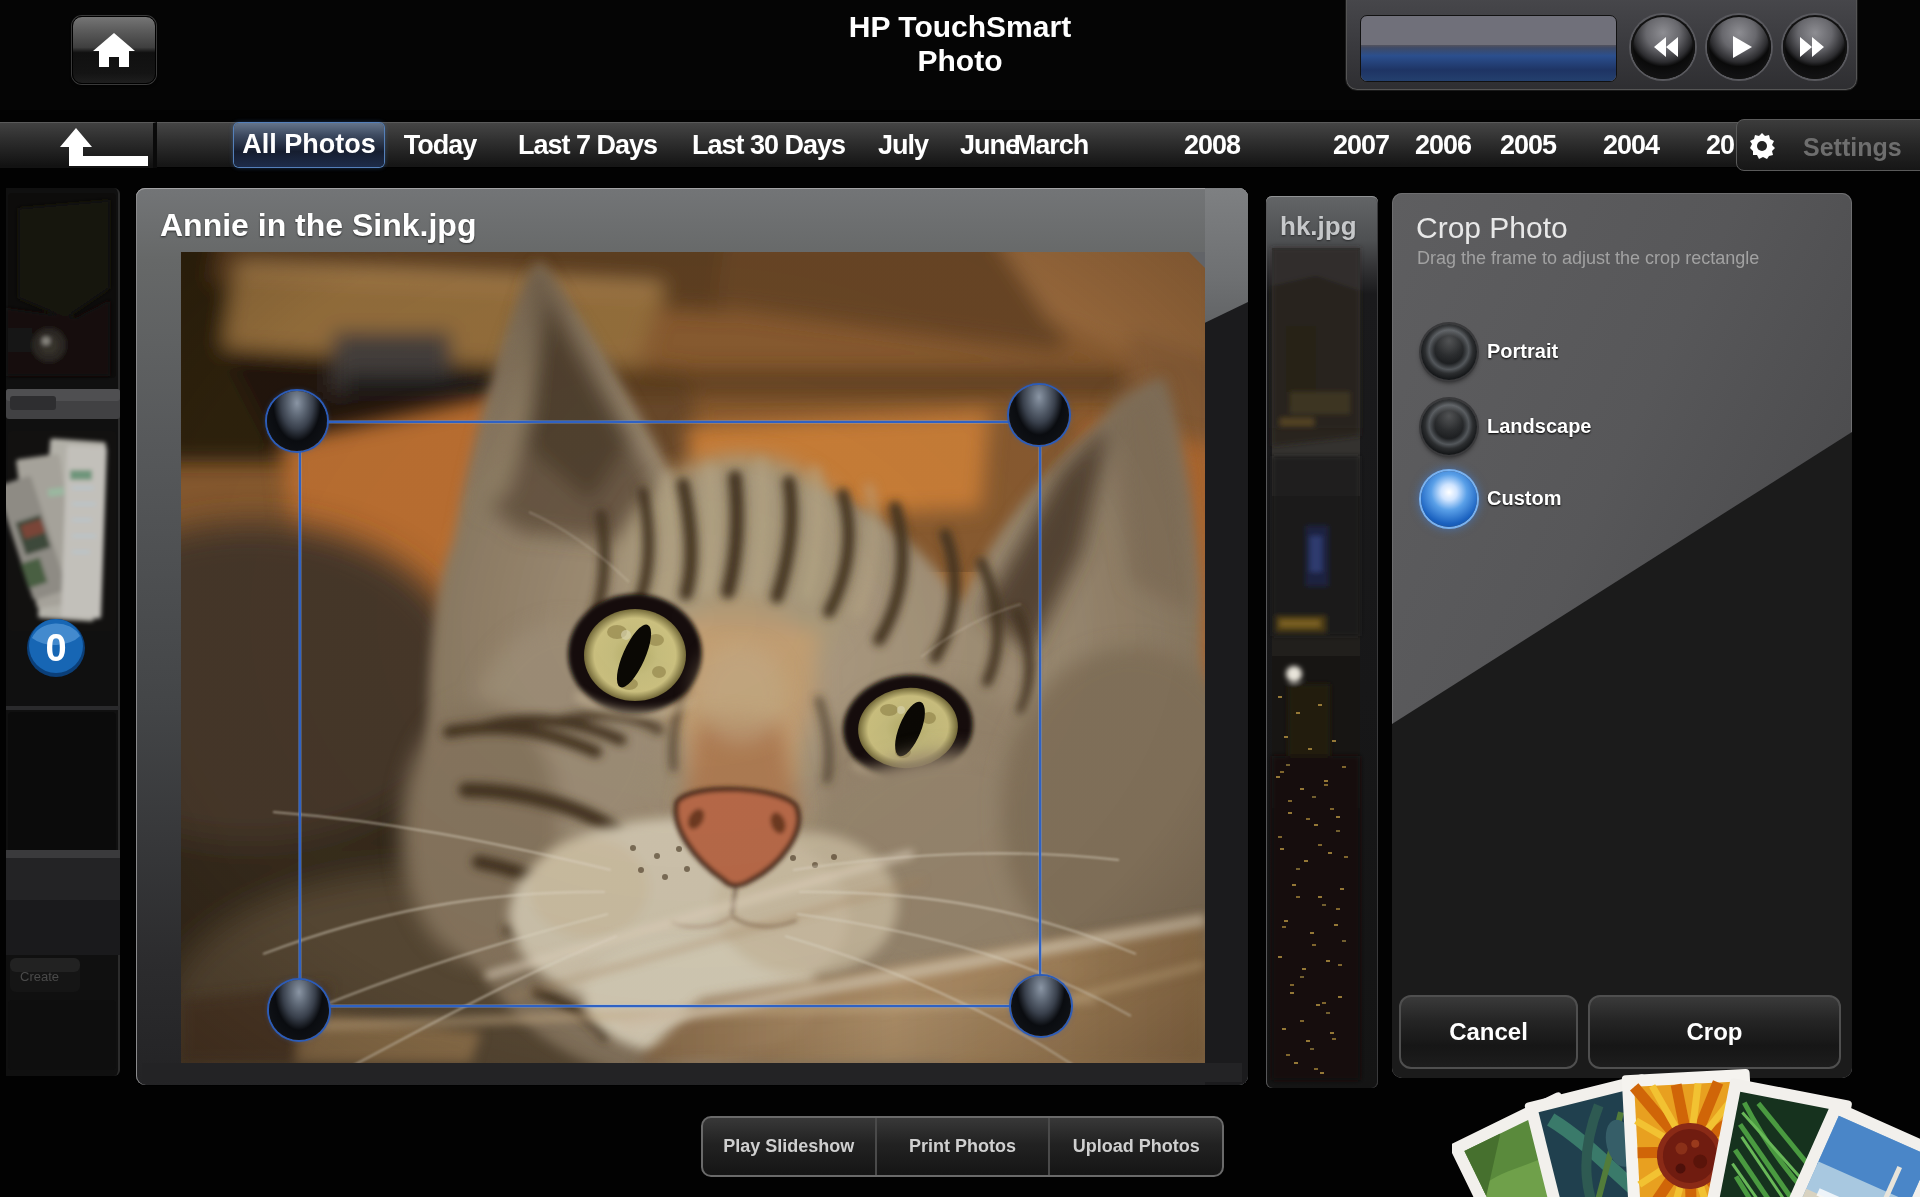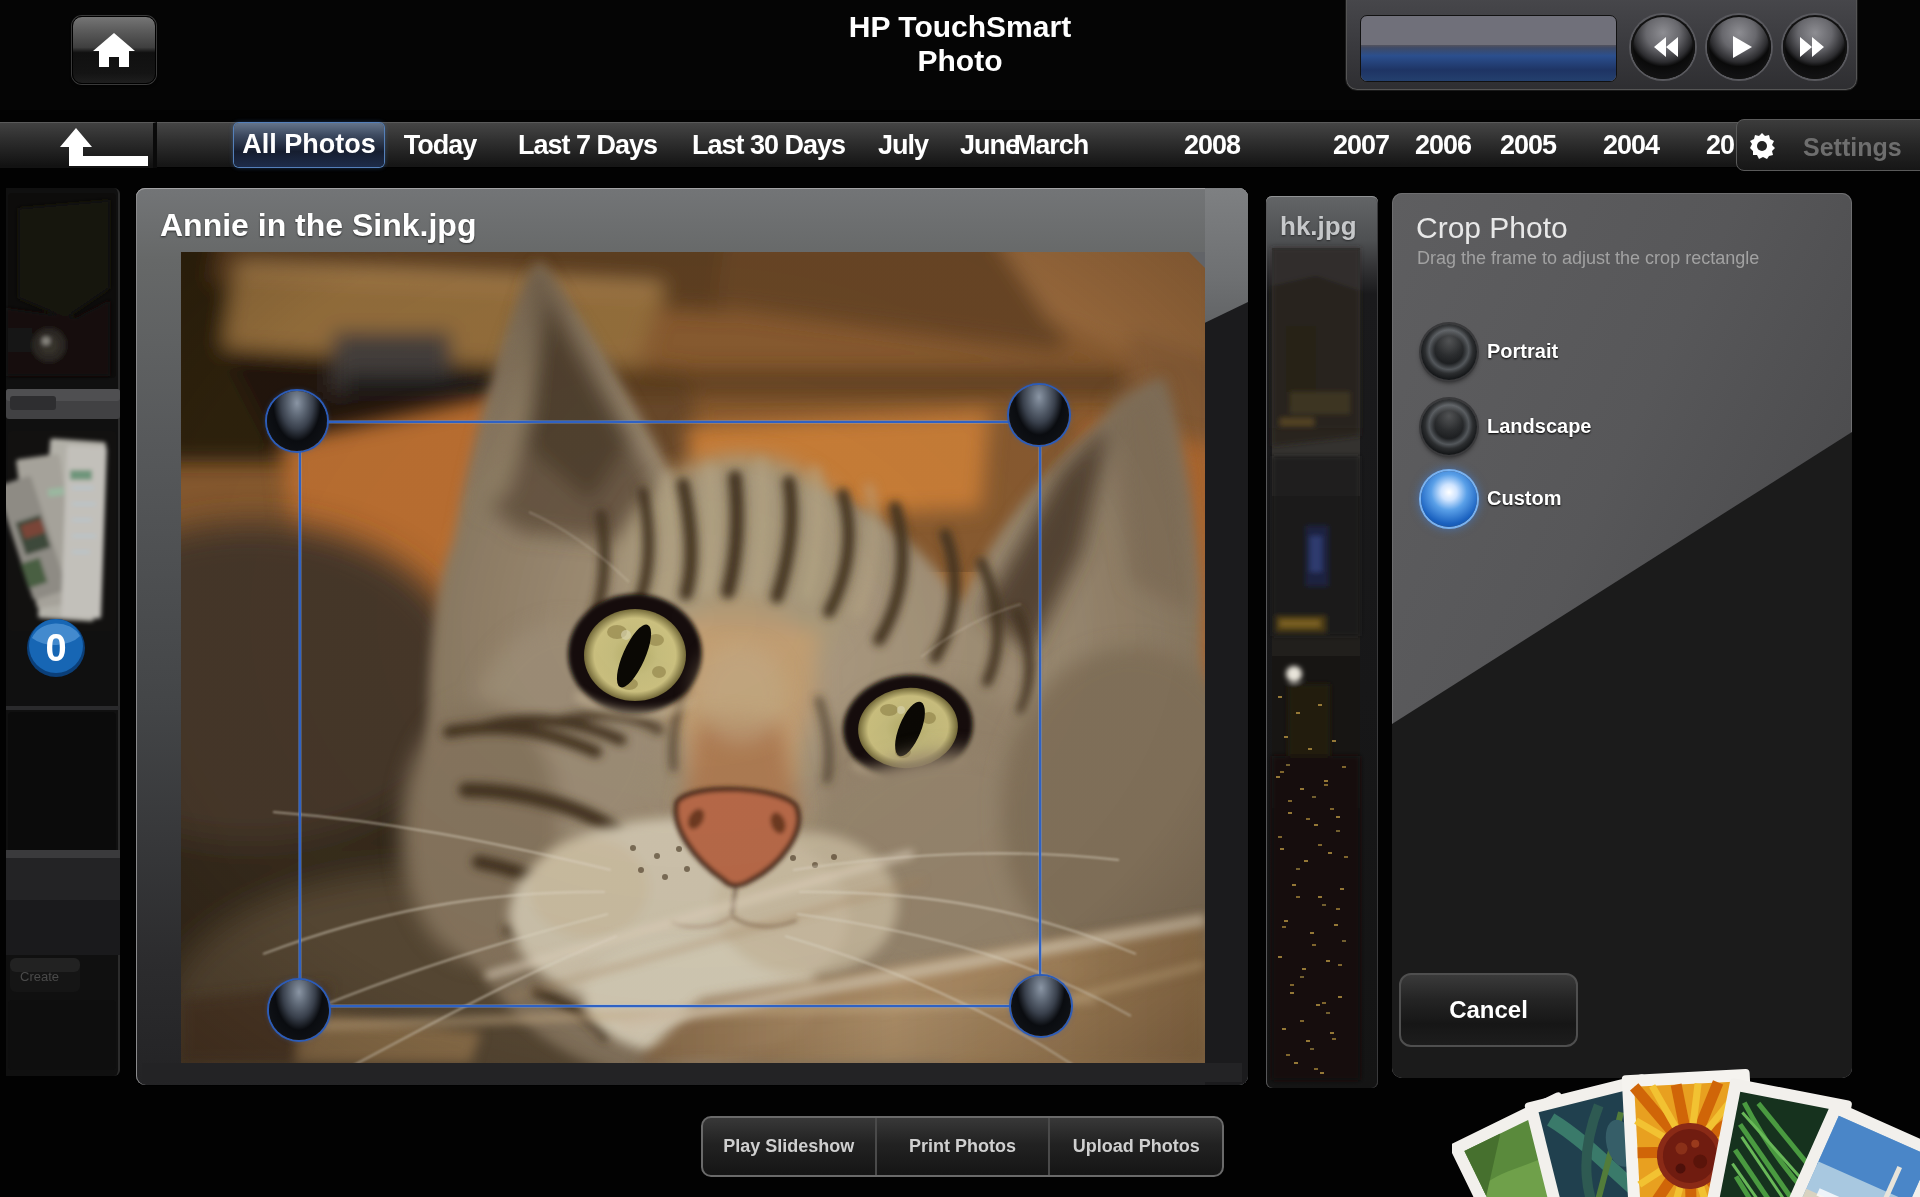--- a/index.html
+++ b/index.html
@@ -82,21 +82,21 @@
   clip-path:polygon(100% 27%, 100% 100%, 0% 100%, 0% 60%); }
 #croppanel h1 { position:absolute; left:24px; top:18px; color:#e8e8e8; font-size:30px; font-weight:normal; }
 #croppanel .sub { position:absolute; left:25px; top:55px; color:#a2a2a2; font-size:18px; }
 .radio { width:56px; height:56px; border-radius:50%;
   background:radial-gradient(circle at 50% 30%, rgba(255,255,255,.22) 0%, rgba(255,255,255,.05) 30%, rgba(255,255,255,0) 45%),
     radial-gradient(circle at 50% 46%, #232527 0%, #1e2022 34%, #53575b 48%, #2c2e30 58%, #101214 74%, #26282a 100%);
   box-shadow:0 0 0 2px #3a3a3c, 0 3px 5px rgba(0,0,0,.55); }
 .radio.sel { background:radial-gradient(circle at 50% 38%, #ffffff 0%, #cfe4ff 18%, #5aa0e8 40%, #1b62c0 70%, #0b3d85 100%);
   box-shadow:0 0 0 2px #7ab2ef, 0 0 10px 2px rgba(60,130,230,.6); }
 .rlabel { color:#fff; font-size:20px; font-weight:bold; text-shadow:0 1px 2px #000; }
-.btn { top:780px; height:74px; border-radius:12px;
+.btn { top:802px; height:74px; border-radius:12px;
   background:linear-gradient(#3a3a3a 0%, #242424 35%, #161616 70%, #1d1d1d 100%);
   border:2px solid #4f4f4f; color:#fff; font-size:24px; font-weight:bold;
   text-align:center; line-height:70px; }
 
 
 #bottombar { left:701px; top:1116px; width:523px; height:61px; border-radius:10px;
   border:2px solid #6a6a6a; background:linear-gradient(#383838, #222 45%, #151515);
   display:flex; }
 #bottombar div { flex:1; text-align:center; line-height:57px; color:#cfcfcf;
   font-size:18px; font-weight:bold; border-right:2px solid #4a4a4a; }
@@ -550,20 +550,21 @@
     <div class="abs" id="cpwedge"></div>
     <h1>Crop Photo</h1>
     <div class="sub">Drag the frame to adjust the crop rectangle</div>
     <div class="abs radio" style="left:29px;top:131px;"></div>
     <div class="abs rlabel" style="left:95px;top:147px;">Portrait</div>
     <div class="abs radio" style="left:29px;top:206px;"></div>
     <div class="abs rlabel" style="left:95px;top:222px;">Landscape</div>
     <div class="abs radio sel" style="left:29px;top:278px;"></div>
     <div class="abs rlabel" style="left:95px;top:294px;">Custom</div>
     <div class="abs btn" style="left:7px;width:179px;">Cancel</div>
+    <div class="abs btn" style="left:196px;width:253px;">Crop</div>
   </div>
 
   <div class="abs" id="bottombar">
     <div>Play Slideshow</div>
     <div>Print Photos</div>
     <div>Upload Photos</div>
   </div>
 
   <div class="abs" style="left:1452px;top:1060px;width:468px;height:137px;overflow:hidden;">
     <svg width="480" height="280" viewBox="0 0 480 280">

